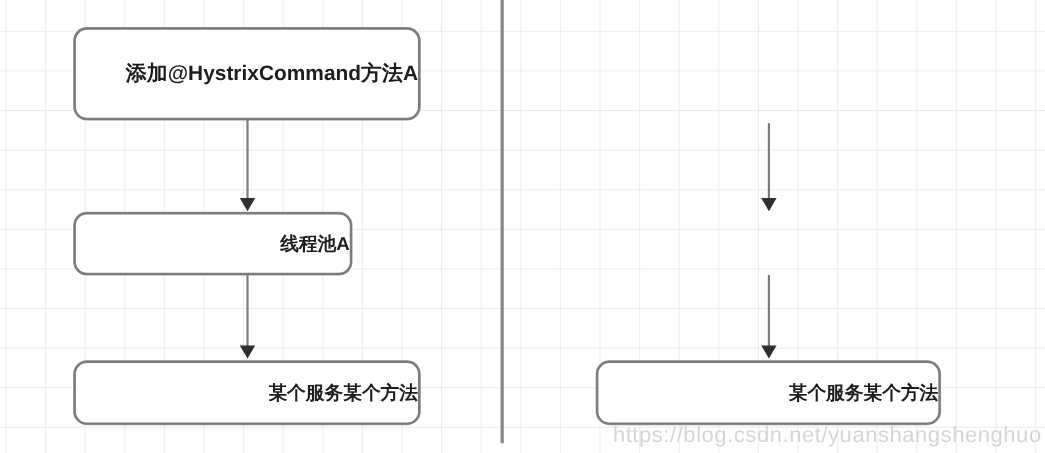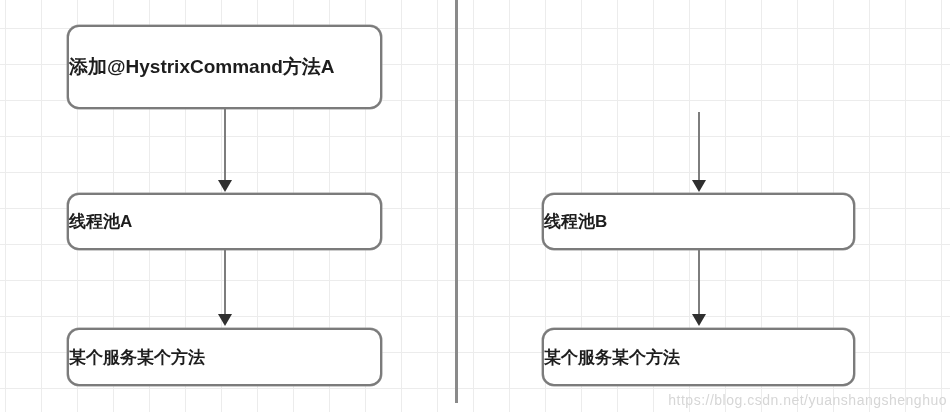--- a/index.html
+++ b/index.html
@@ -21,28 +21,28 @@
     font-family: "Liberation Sans", "DejaVu Sans", sans-serif;
   }
   .node {
     position: absolute;
     box-sizing: border-box;
     background: #ffffff;
     border: 2px solid #7b7b7b;
     border-radius: 12px;
     display: flex;
     align-items: center;
-    justify-content: flex-start;
+    justify-content: flex-end;
     text-align: center;
     font-weight: bold;
     color: #1d1d1d;
     box-shadow: 0 0 0 0.5px #9a9a9a;
   }
   .node-l1 { left: 67px;  top: 25px;  width: 315px; height: 84px; font-size: 19px; }
-  .node-l2 { left: 67px;  top: 193px; width: 315px; height: 57px; font-size: 17px; }
+  .node-l2 { left: 67px;  top: 193px; width: 253px; height: 57px; font-size: 17px; }
   .node-l3 { left: 67px;  top: 328px; width: 315px; height: 58px; font-size: 17px; }
   .node-r1 { left: 542px; top: 25px;  width: 313px; height: 87px; font-size: 19px; }
   .node-r2 { left: 542px; top: 193px; width: 313px; height: 57px; font-size: 17px; }
   .node-r3 { left: 542px; top: 328px; width: 313px; height: 58px; font-size: 17px; }
 
   .arrow {
     position: absolute;
     width: 14px;
   }
   .arrow .stem {
@@ -73,21 +73,21 @@
     left: 455px;
     top: 0;
     width: 3px;
     height: 403px;
     background: #8a8a8a;
   }
   .watermark {
     position: absolute;
     right: 3px;
     bottom: 4px;
-    font-size: 14px;
+    font-size: 20px;
     font-weight: normal;
     color: #d6d6d6;
     letter-spacing: 0.5px;
     white-space: nowrap;
   }
 </style>
 </head>
 <body>
 
 <div class="canvas">
@@ -115,23 +115,20 @@
   </div>
 
   <div class="divider"></div>
 
 
   <div class="arrow arrow-r1">
     <div class="stem"></div>
     <div class="head"></div>
   </div>
 
-  <div class="node node-r2">
-    <span>线程池B</span>
-  </div>
 
   <div class="arrow arrow-r2">
     <div class="stem"></div>
     <div class="head"></div>
   </div>
 
   <div class="node node-r3">
     <span>某个服务某个方法</span>
   </div>
 

